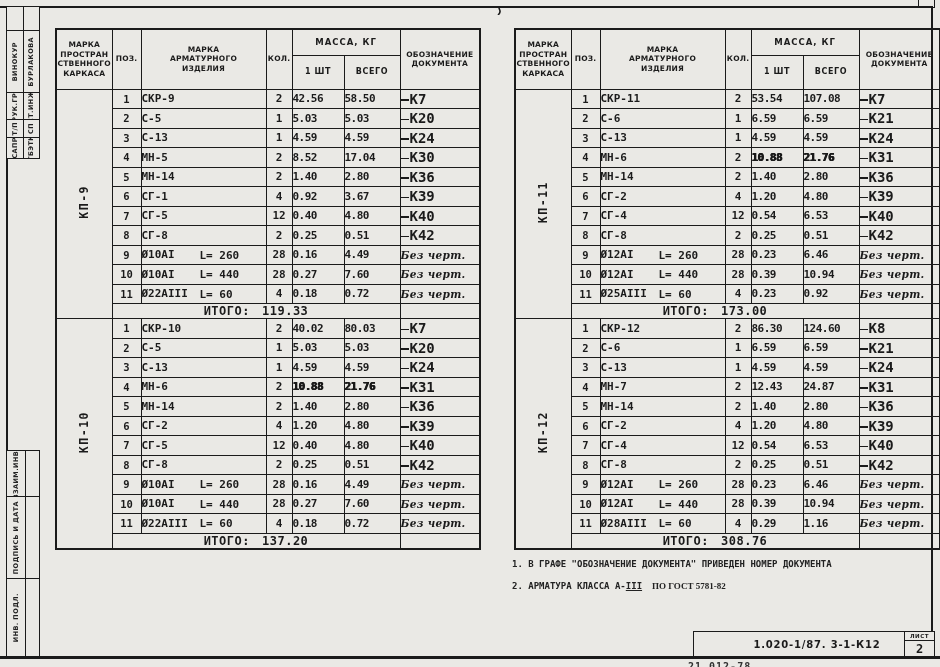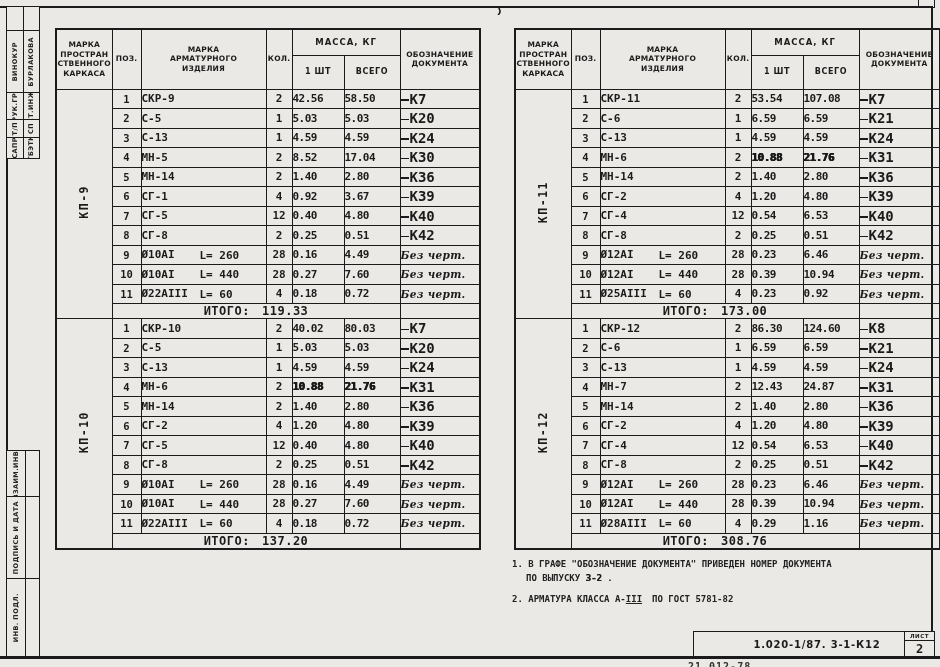--- a/index.html
+++ b/index.html
@@ -64,21 +64,21 @@
   .rot{display:inline-block;writing-mode:vertical-rl;transform:rotate(180deg);font:bold 11.5px "DejaVu Sans Mono", monospace;letter-spacing:1.5px;}
   td.total-cell{text-align:center;font-size:12px;letter-spacing:0.5px;}
   td.total-cell .tl{margin-right:12px;}
 
   
   .notes{position:absolute;left:512px;top:558px;width:424px;font:bold 9px "DejaVu Sans Mono", monospace;color:#222;}
   .note{margin:0 0 8px 0;line-height:13.5px;}
   .note .indent{display:block;padding-left:14px;}
   .issue{font-weight:900;text-shadow:0.4px 0 0 #111;}
   .rebar-class{text-decoration:underline;}
-  .gost{margin-left:10px;}
+  .gost{margin-left:10px;font-family:Liberation Serif, serif;}
 
   
   .title-block{position:absolute;left:693px;top:631px;width:242px;height:26px;border:1.8px solid #1b1b1b;display:flex;box-sizing:border-box;background:#eae9e5;padding-left:36px;}
   .tb-doc{flex:1;display:flex;align-items:center;justify-content:center;font:bold 10px "DejaVu Sans", sans-serif;letter-spacing:0.8px;}
   .tb-sheet{width:30px;border-left:1.8px solid #1b1b1b;display:flex;flex-direction:column;box-sizing:border-box;}
   .tb-sheet-label{height:9px;border-bottom:1.2px solid #1b1b1b;display:flex;align-items:center;justify-content:center;font:bold 5.5px "DejaVu Sans", sans-serif;letter-spacing:0.5px;box-sizing:border-box;}
   .tb-sheet-num{flex:1;display:flex;align-items:center;justify-content:center;font:bold 12px "DejaVu Sans Mono", monospace;}
 
   .bottom-cut{position:absolute;left:688px;top:661px;height:6px;overflow:hidden;font:bold 10px "DejaVu Sans Mono", monospace;color:#333;letter-spacing:1px;}
 </style>
@@ -604,21 +604,20 @@
             <td class="total-cell" colspan="5"><span class="tl">ИТОГО:</span><span class="tv">308.76</span></td>
             <td class="doc"></td>
           </tr>
         </tbody>
       </table>
     </div>
 
   <div class="notes">
     <p class="note">
       <span>1. В ГРАФЕ "ОБОЗНАЧЕНИЕ ДОКУМЕНТА" ПРИВЕДЕН НОМЕР ДОКУМЕНТА</span>
-      <span class="indent"><span>ПО ВЫПУСКУ </span><span class="issue">3-2</span><span> .</span></span>
     </p>
     <p class="note">
       <span>2. АРМАТУРА КЛАССА А-</span><span class="rebar-class">III</span><span class="gost">ПО ГОСТ 5781-82</span>
     </p>
   </div>
 
   <div class="title-block">
     <div class="tb-doc">1.020-1/87. 3-1-К12</div>
     <div class="tb-sheet">
       <div class="tb-sheet-label">ЛИСТ</div>

